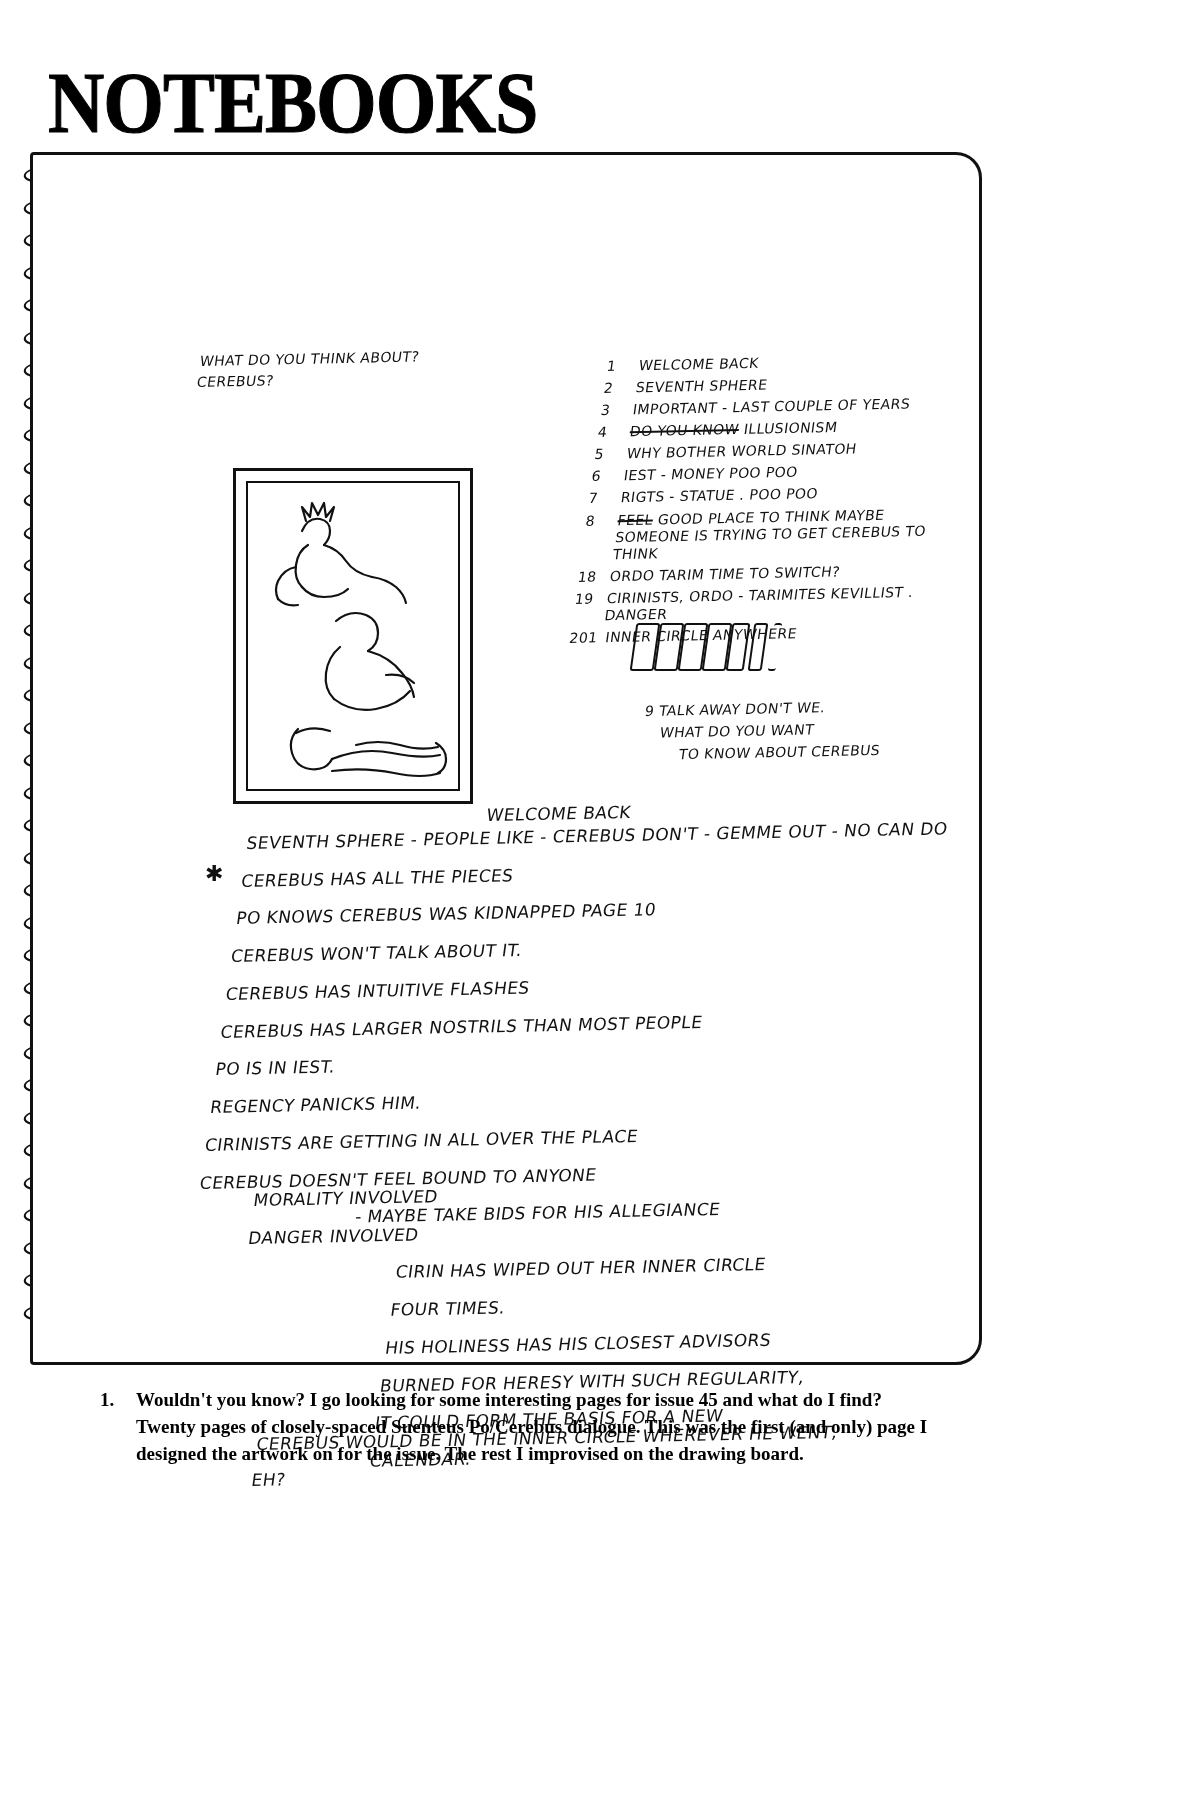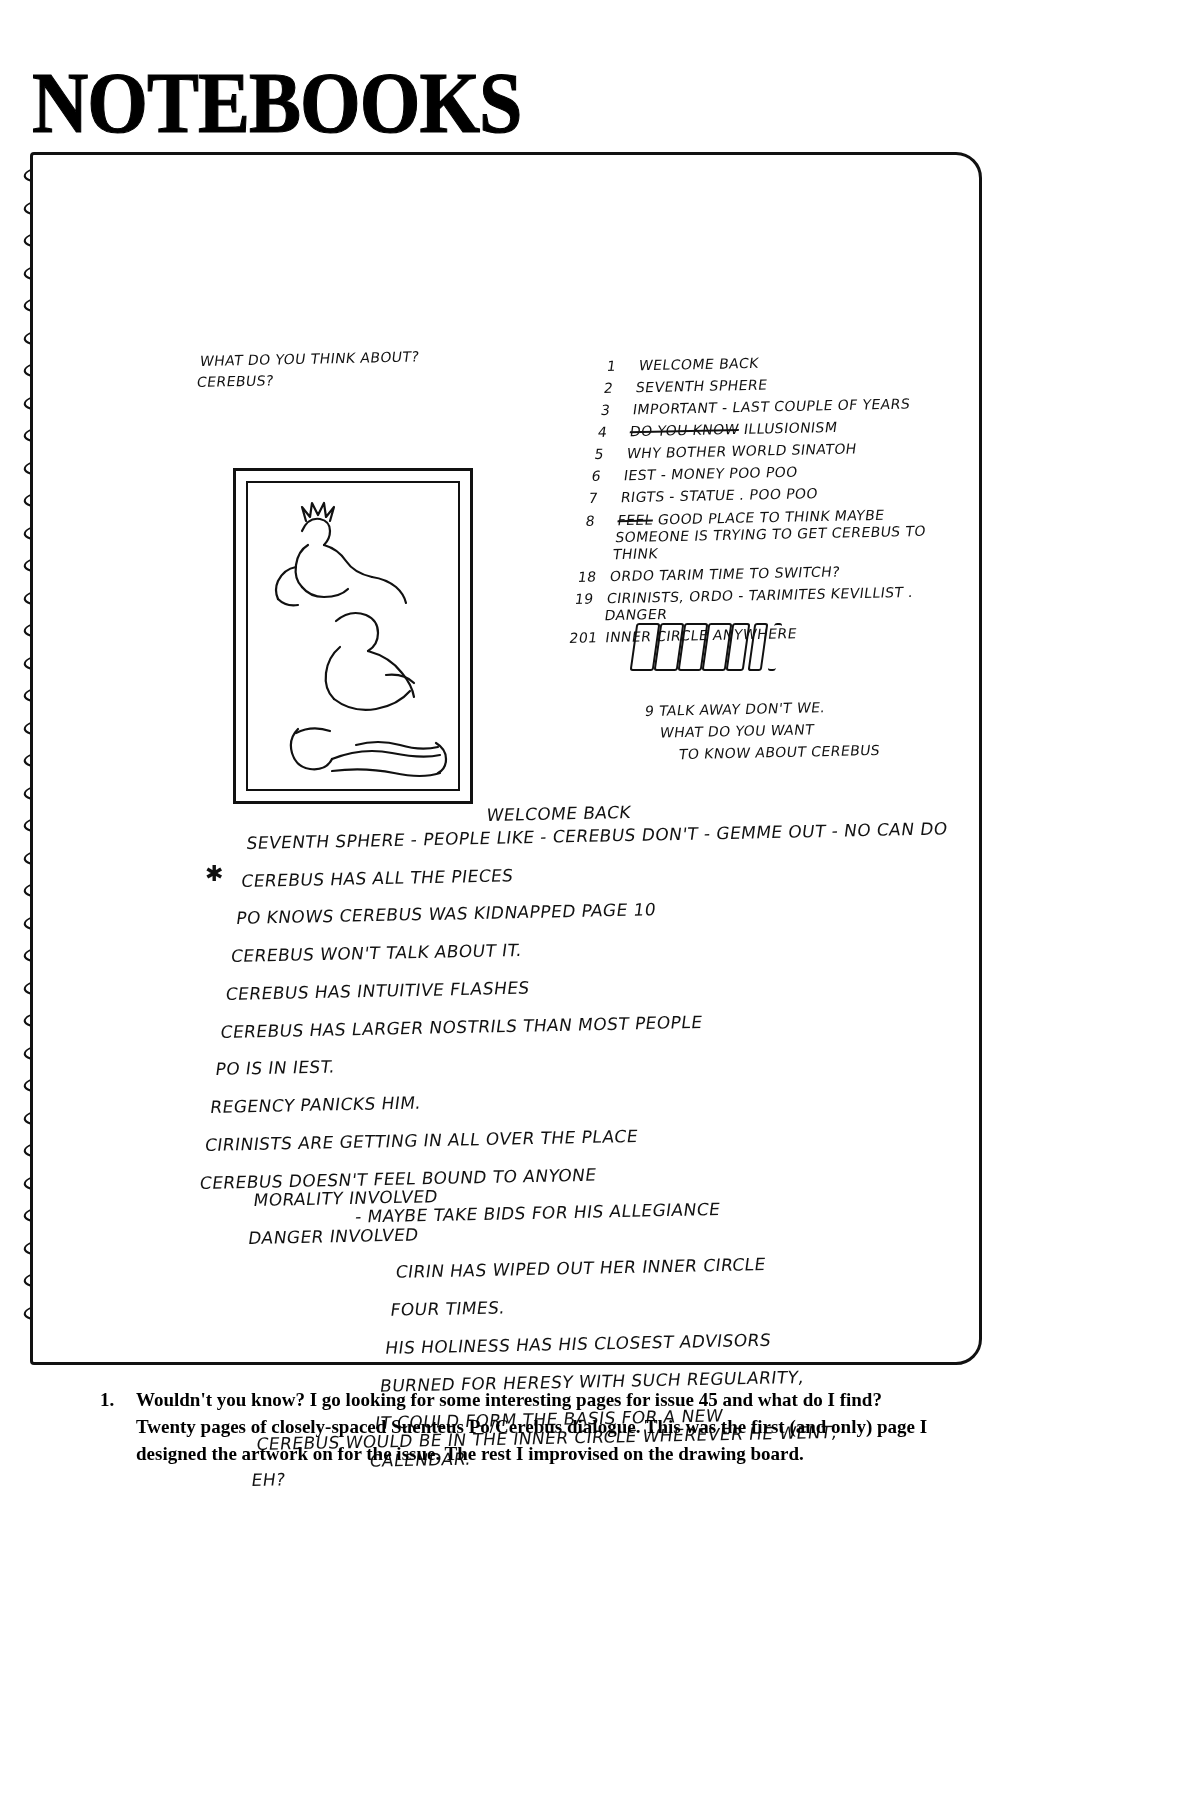--- a/index.html
+++ b/index.html
@@ -12,21 +12,21 @@
     height: 1815px;
     position: relative;
     font-family: "Liberation Serif", serif;
     color: #111;
     overflow: hidden;
   }
 
   
   .page-title {
     position: absolute;
-    left: 32px;
+    left: 48px;
     top: 52px;
     font-family: "Liberation Serif", serif;
     font-size: 78px;
     letter-spacing: -1px;
     font-weight: 700;
     color: #000;
     
     -webkit-text-stroke: 1px #000;
     text-shadow: 2px 0 0 #fff inset;
   }

